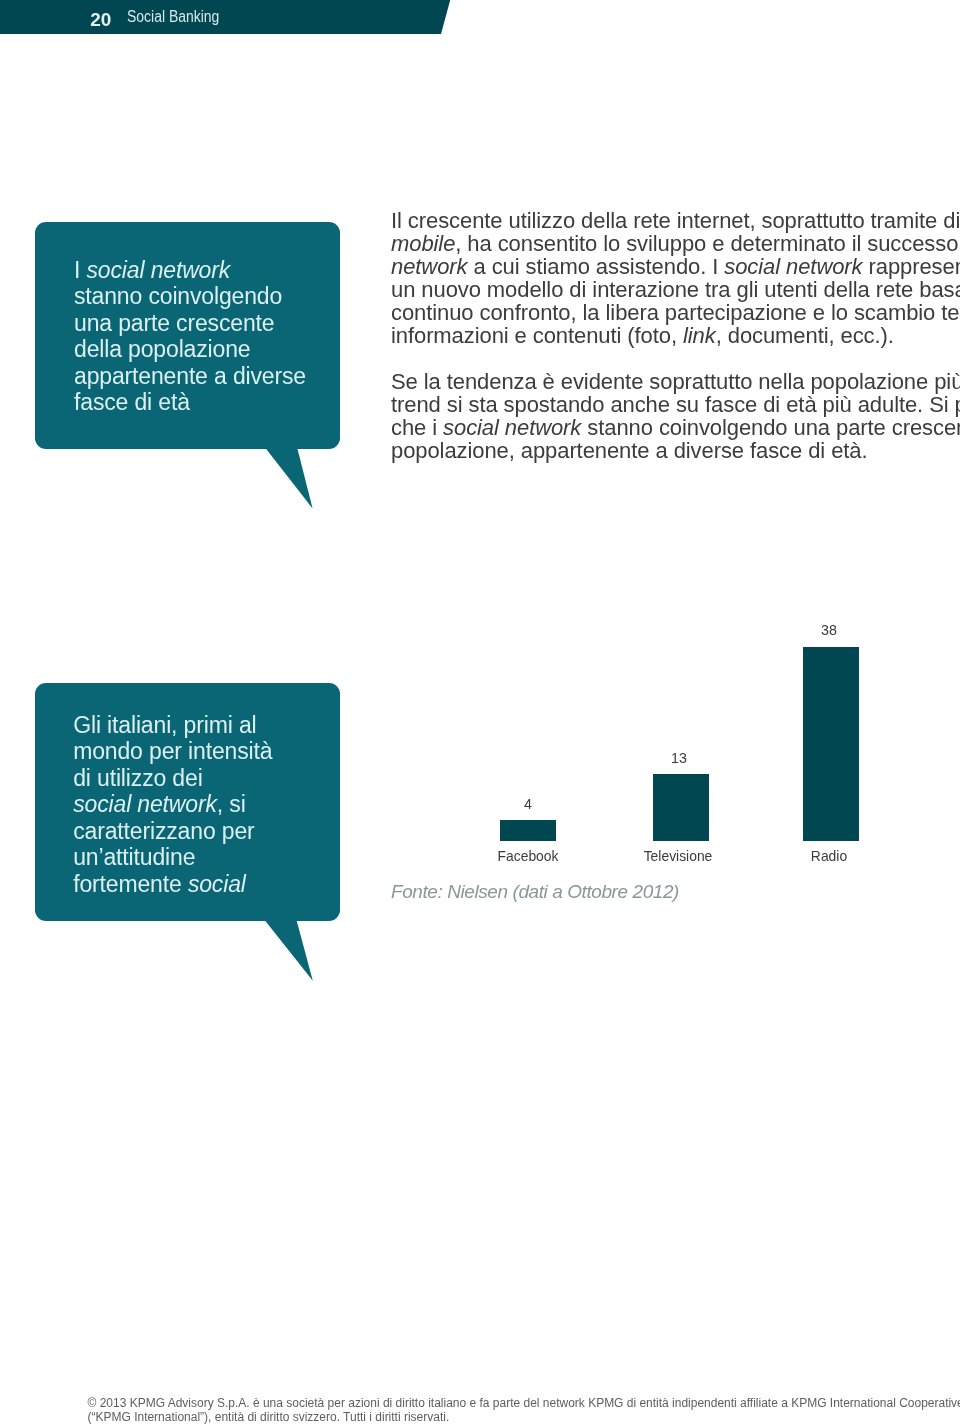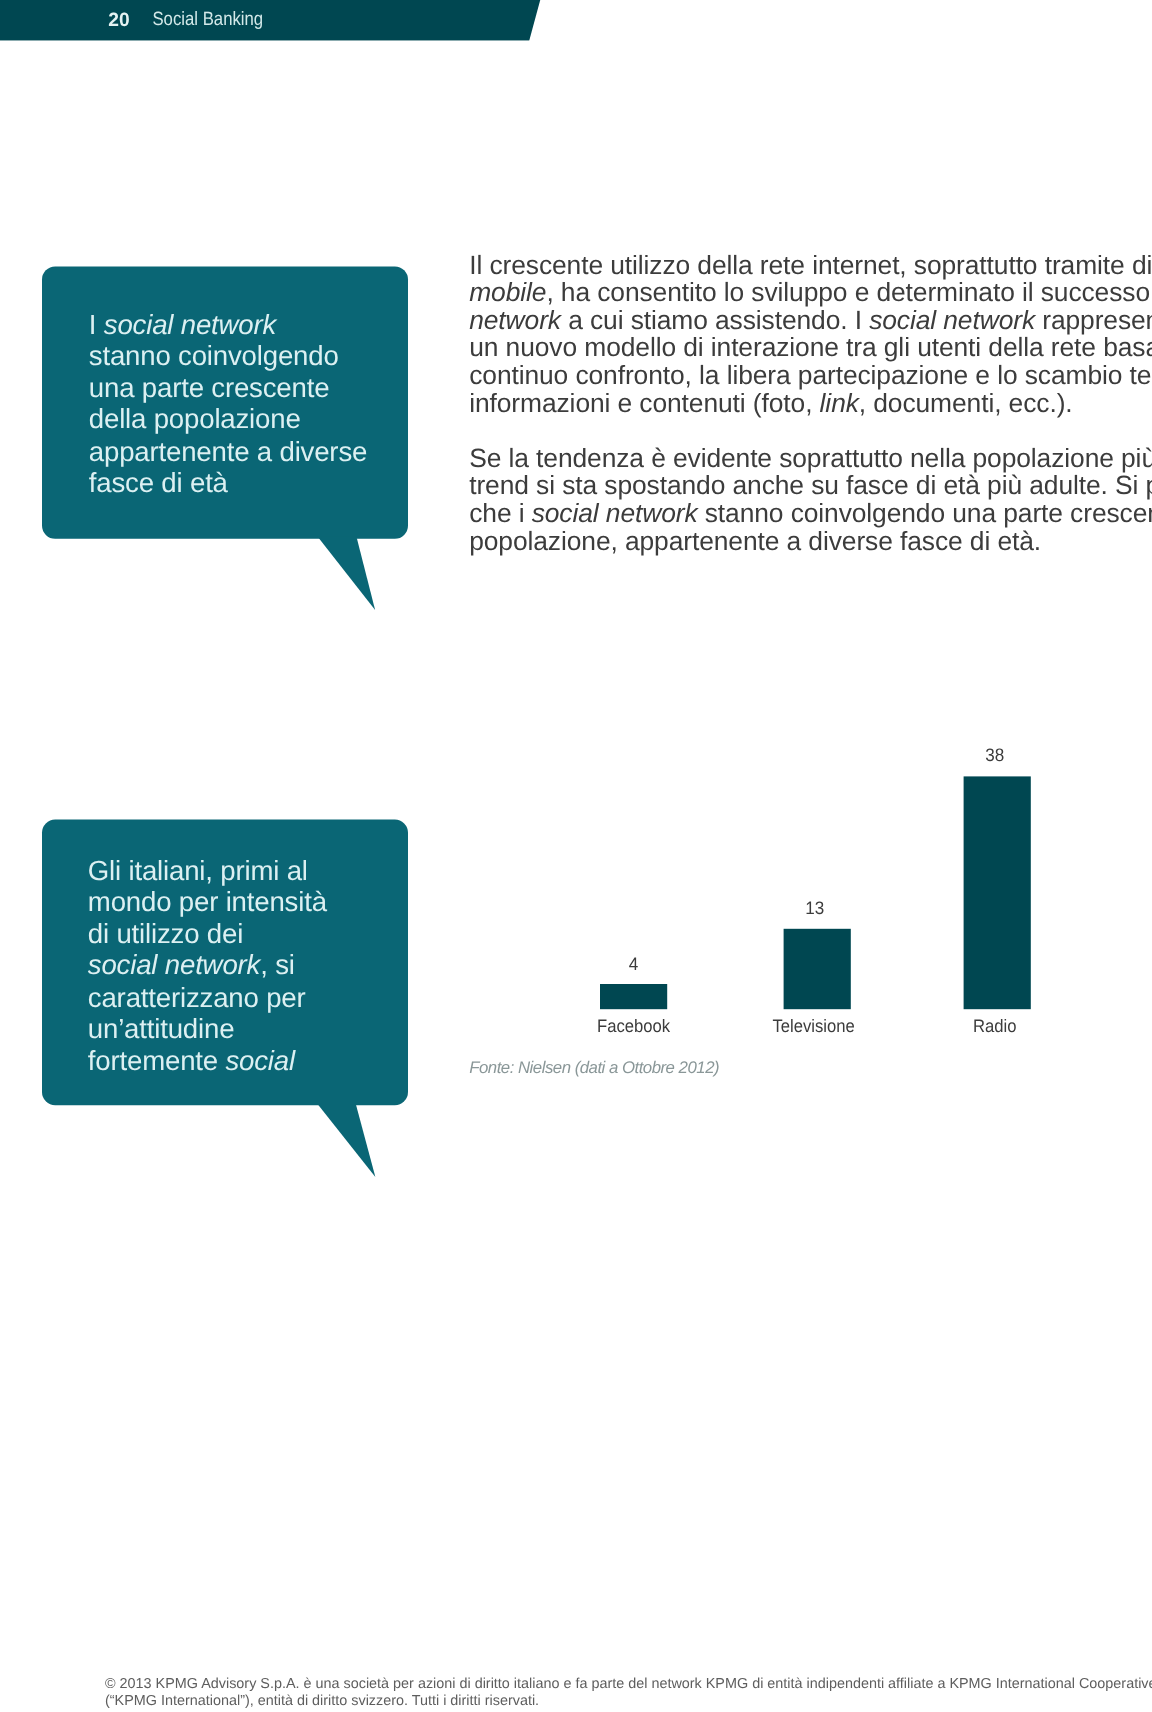--- a/index.html
+++ b/index.html
@@ -3,37 +3,37 @@
 <meta charset="utf-8">
 <title>Social Banking</title>
 <style>
   html,body{margin:0;padding:0;background:#fff;}
   body{width:960px;height:1427px;font-family:"Liberation Sans",sans-serif;position:relative;overflow:hidden;}
   .page{position:absolute;left:0;top:0;width:960px;height:1427px;background:#fff;}
 
   
   .banner{position:absolute;left:0;top:0;width:451px;height:34px;background:#004751;
           clip-path:polygon(0 0,450.2px 0,441px 34px,0 34px);}
-  .banner-num{position:absolute;left:90.3px;top:8.9px;font-size:16px;font-weight:bold;color:#e4f2f2;
+  .banner-num{position:absolute;left:90.3px;top:8.9px;font-size:19px;font-weight:bold;color:#e4f2f2;
               transform-origin:left top;transform:translateZ(0);white-space:pre;}
   .banner-title{position:absolute;left:127.1px;top:7.9px;font-size:16px;color:#d3e9e9;
                 transform-origin:left top;transform:scaleX(0.872) translateZ(0);white-space:pre;}
 
   
   .bubble{position:absolute;background:#0a6675;border-radius:11px;}
   .tail{position:absolute;overflow:visible;}
   .bubble-text{position:absolute;color:#dcf0f2;font-size:23px;line-height:26.46px;white-space:pre;letter-spacing:-0.15px;transform:translateZ(0);}
 
   
   .h1{position:absolute;left:389.6px;top:154.7px;margin:0;font-size:29px;font-weight:bold;color:#10474f;
       white-space:pre;letter-spacing:-0.25px;transform:translateZ(0);}
   .body-p{position:absolute;left:391px;font-size:22px;line-height:23.03px;color:#3c3c3c;white-space:pre;letter-spacing:-0.085px;transform:translateZ(0);}
   .h2{position:absolute;left:391px;font-size:19px;font-weight:bold;color:#10474f;
       line-height:23.3px;white-space:pre;letter-spacing:-0.12px;transform:translateZ(0);}
-  .fonte{position:absolute;left:391px;font-size:14px;font-style:italic;color:#8a9798;white-space:pre;letter-spacing:-0.42px;transform:translateZ(0);}
+  .fonte{position:absolute;left:391px;font-size:19px;font-style:italic;color:#8a9798;white-space:pre;letter-spacing:-0.42px;transform:translateZ(0);}
   i{font-style:italic;}
 
   
   .bar{position:absolute;background:#004751;}
   .bar-val{position:absolute;font-size:15px;color:#3c3c3c;text-align:center;transform:scaleX(0.95) translateZ(0);}
   .bar-lab{position:absolute;font-size:15px;color:#3c3c3c;text-align:center;transform:scaleX(0.925) translateZ(0);}
 
   
   .footer{position:absolute;left:87.5px;font-size:12px;line-height:14px;color:#5e5e5e;white-space:pre;letter-spacing:-0.005px;transform:translateZ(0);}
 </style>

